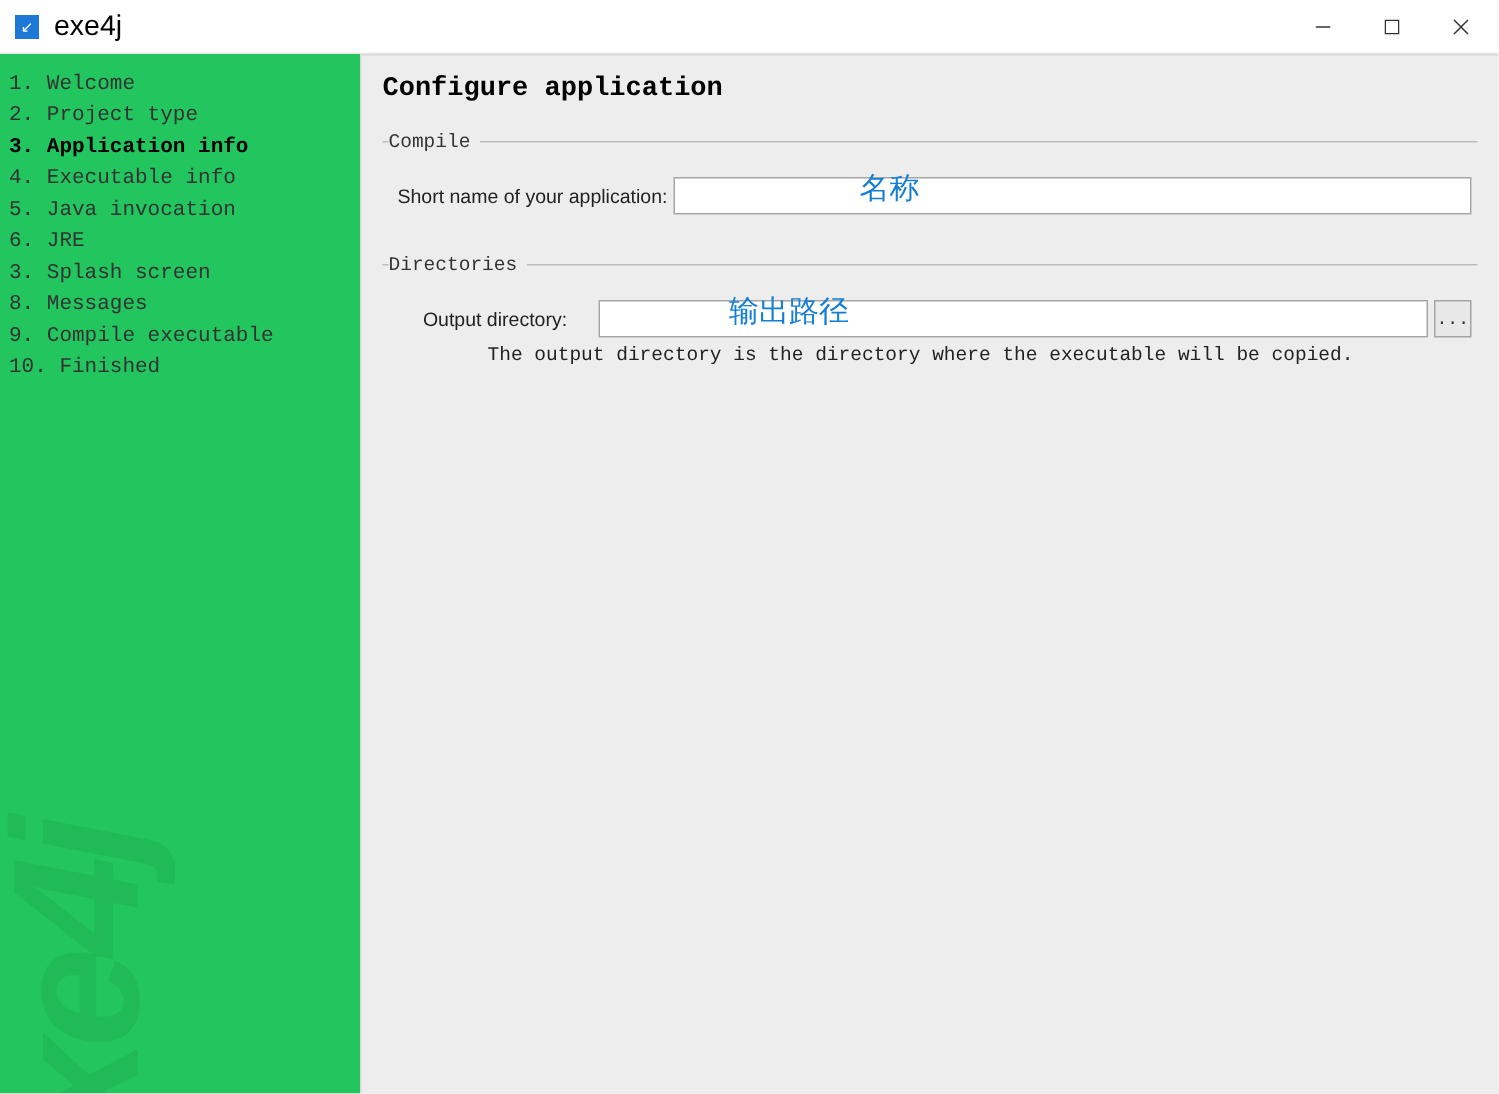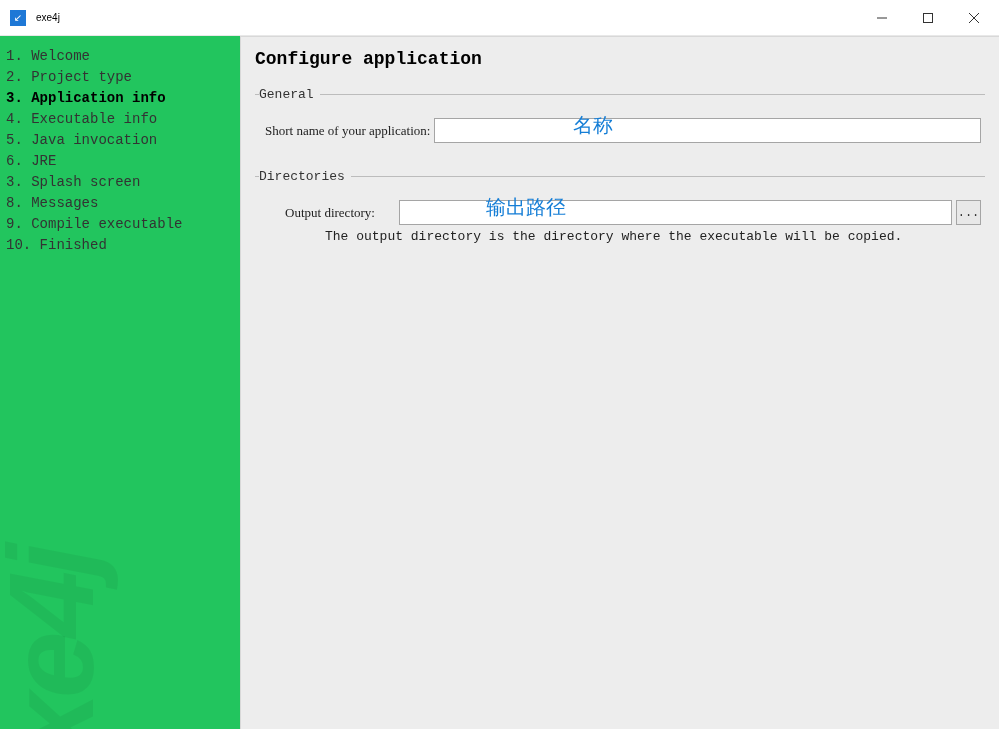--- a/index.html
+++ b/index.html
@@ -26,21 +26,21 @@
     margin-right: 10px;
     display: flex;
     align-items: center;
     justify-content: center;
     font-size: 10px;
     color: #fff;
     font-family: sans-serif;
   }
   .titlebar .title {
     font-family: "Segoe UI", Tahoma, sans-serif;
-    font-size: 10px;
+    font-size: 19px;
     color: #000;
     flex: 0 0 auto;
   }
   .titlebar .spacer { flex: 1; }
   .titlebar .win-btn {
     width: 46px;
     height: 36px;
     display: flex;
     align-items: center;
     justify-content: center;
@@ -116,21 +116,21 @@
     background: #ededed;
   }
   .row {
     display: flex;
     align-items: center;
     gap: 4px;
     margin-bottom: 4px;
     position: relative;
   }
   .row .label {
-    font-family: Liberation Serif, serif;
+    font-family: Liberation Sans, sans-serif;
     font-size: 13px;
     color: #222;
     white-space: nowrap;
   }
   .row input[type="text"] {
     flex: 1;
     height: 25px;
     border: 1px solid #a5a5a5;
     background: #fff;
     padding: 0 6px;
@@ -211,21 +211,21 @@
         <div class="step">9. Compile executable</div>
         <div class="step">10. Finished</div>
       </div>
     <div class="watermark">xe4j</div>
   </div>
 
   <div class="main">
     <div class="main-title">Configure application</div>
 
     <fieldset class="group">
-      <legend>General</legend>
+      <legend>Compile</legend>
       <div class="row">
         <span class="label">Short name of your application:</span>
         <input type="text" value="" style="">
       </div>
     </fieldset>
 
     <fieldset class="group">
       <legend>Directories</legend>
       <div class="row">
         <span class="label label-col">Output directory:</span>

